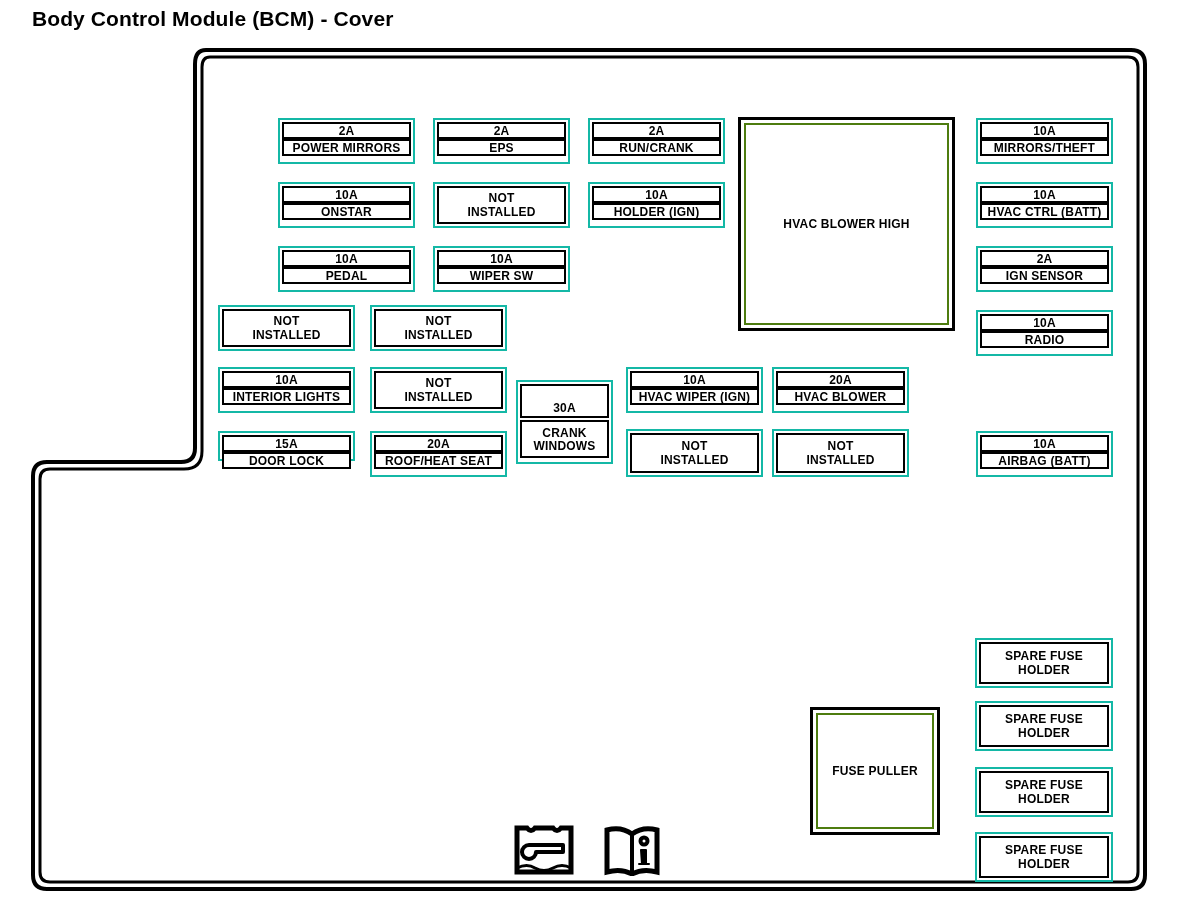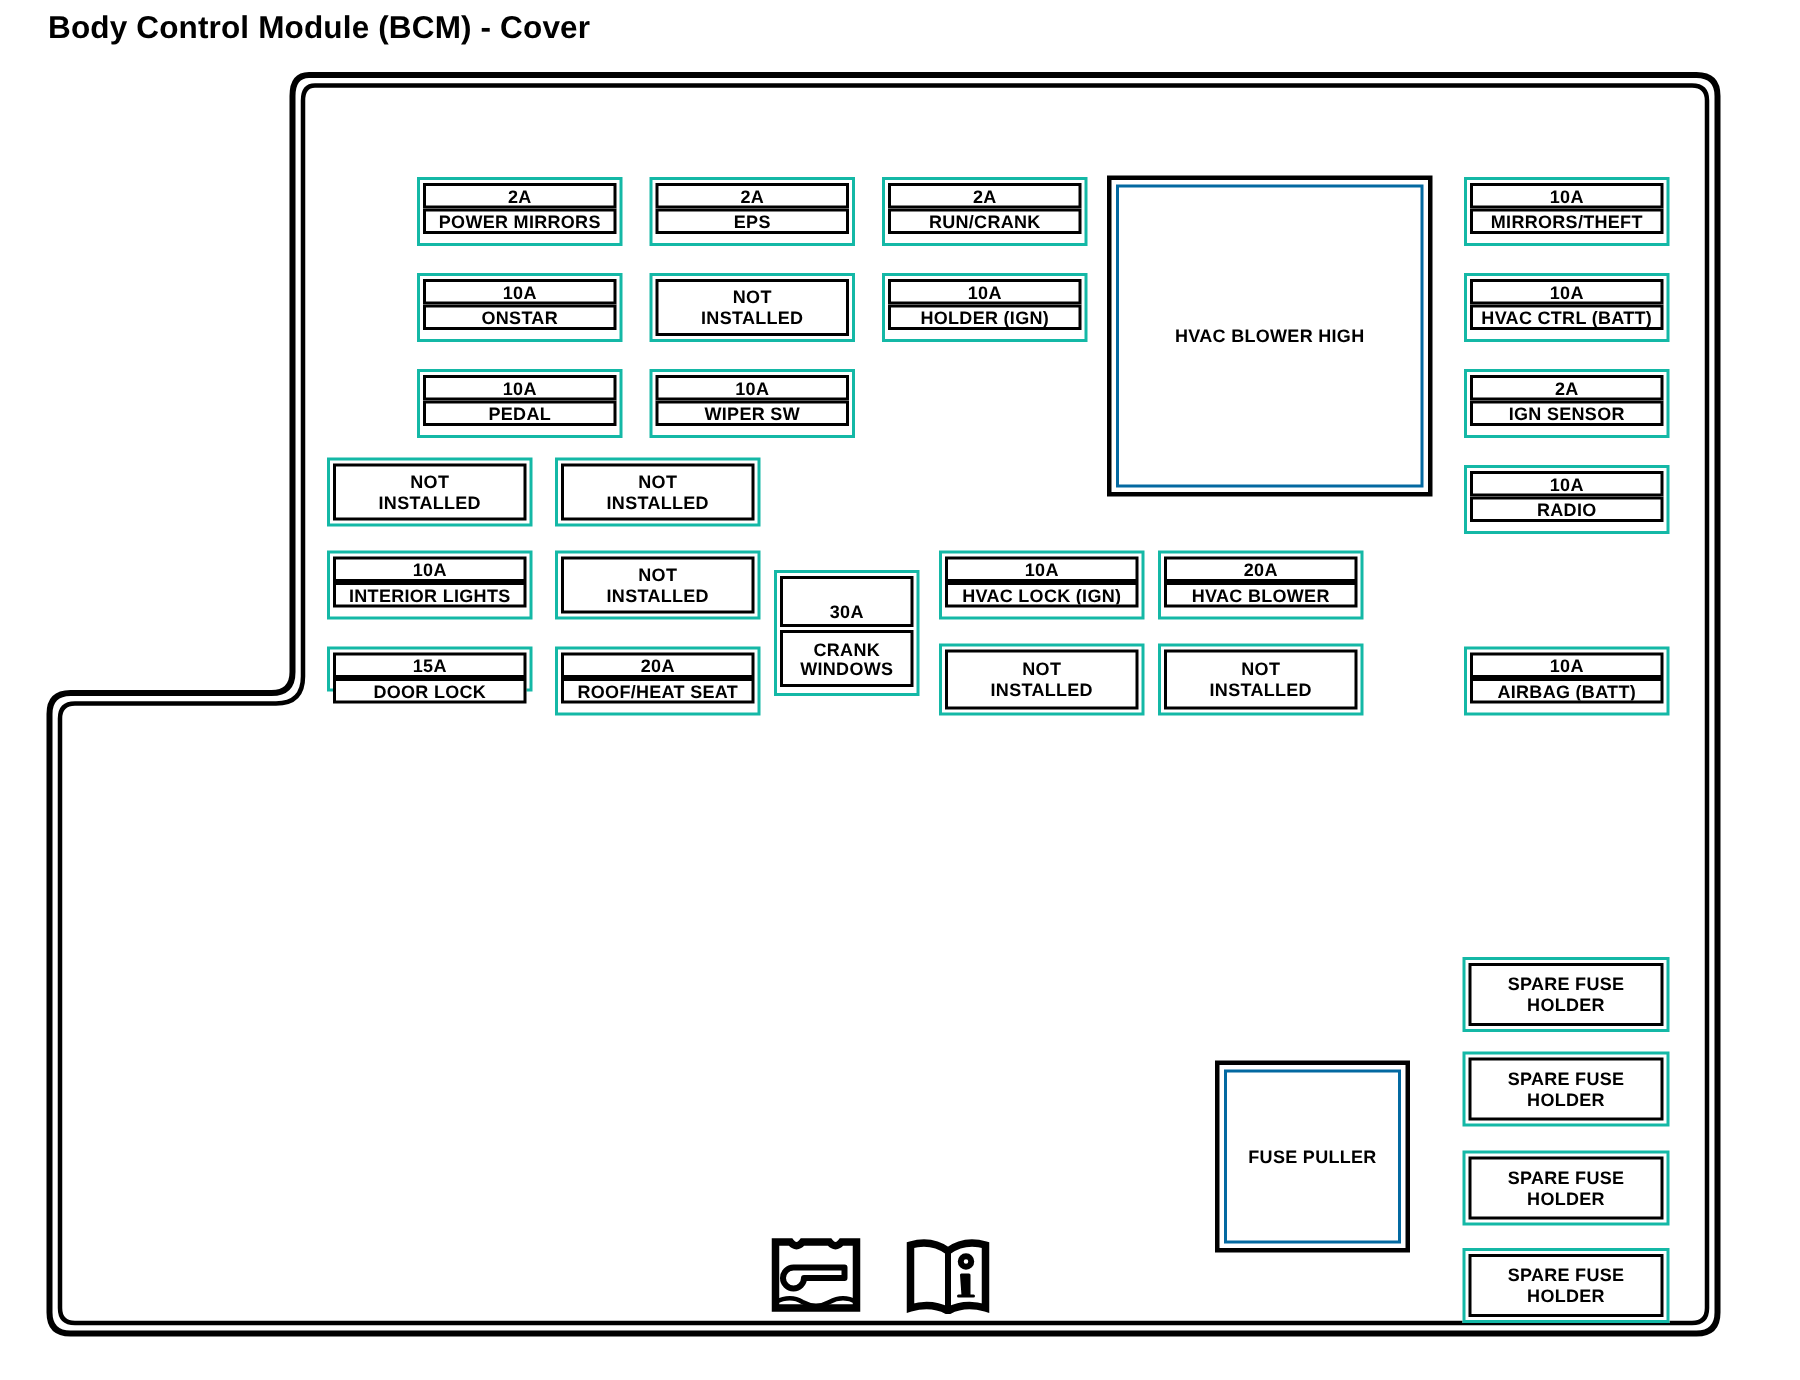--- a/index.html
+++ b/index.html
@@ -102,21 +102,21 @@
   
   .bigbox {
     position: absolute;
     box-sizing: border-box;
     border: 3px solid #000;
     background: #fff;
     padding: 3px;
   }
   .bigbox .inner {
     box-sizing: border-box;
-    border: 2px solid #0369a1;
+    border: 2px solid #4d7c0f;
     background: #fff;
     width: 100%;
     height: 100%;
     display: flex;
     align-items: center;
     justify-content: center;
     font-size: 12px;
     font-weight: bold;
     letter-spacing: 0.2px;
     white-space: nowrap;
@@ -207,21 +207,21 @@
       <div class="fuse" style="left: 976px; top: 306px; width: 137px; height: 46px;">
         <div class="inner amp">10A</div>
         <div class="inner name">RADIO</div>
       </div>
       <div class="fuse" style="left: 218px; top: 363px; width: 137px; height: 46px;">
         <div class="inner amp">10A</div>
         <div class="inner name">INTERIOR LIGHTS</div>
       </div>
       <div class="fuse" style="left: 626px; top: 363px; width: 137px; height: 46px;">
         <div class="inner amp">10A</div>
-        <div class="inner name">HVAC LOCK (IGN)</div>
+        <div class="inner name">HVAC WIPER (IGN)</div>
       </div>
       <div class="fuse" style="left: 772px; top: 363px; width: 137px; height: 46px;">
         <div class="inner amp">20A</div>
         <div class="inner name">HVAC BLOWER</div>
       </div>
       <div class="fuse" style="left: 218px; top: 427px; width: 137px; height: 30px;">
         <div class="inner amp">15A</div>
         <div class="inner name">DOOR LOCK</div>
       </div>
       <div class="fuse" style="left: 370px; top: 427px; width: 137px; height: 46px;">

